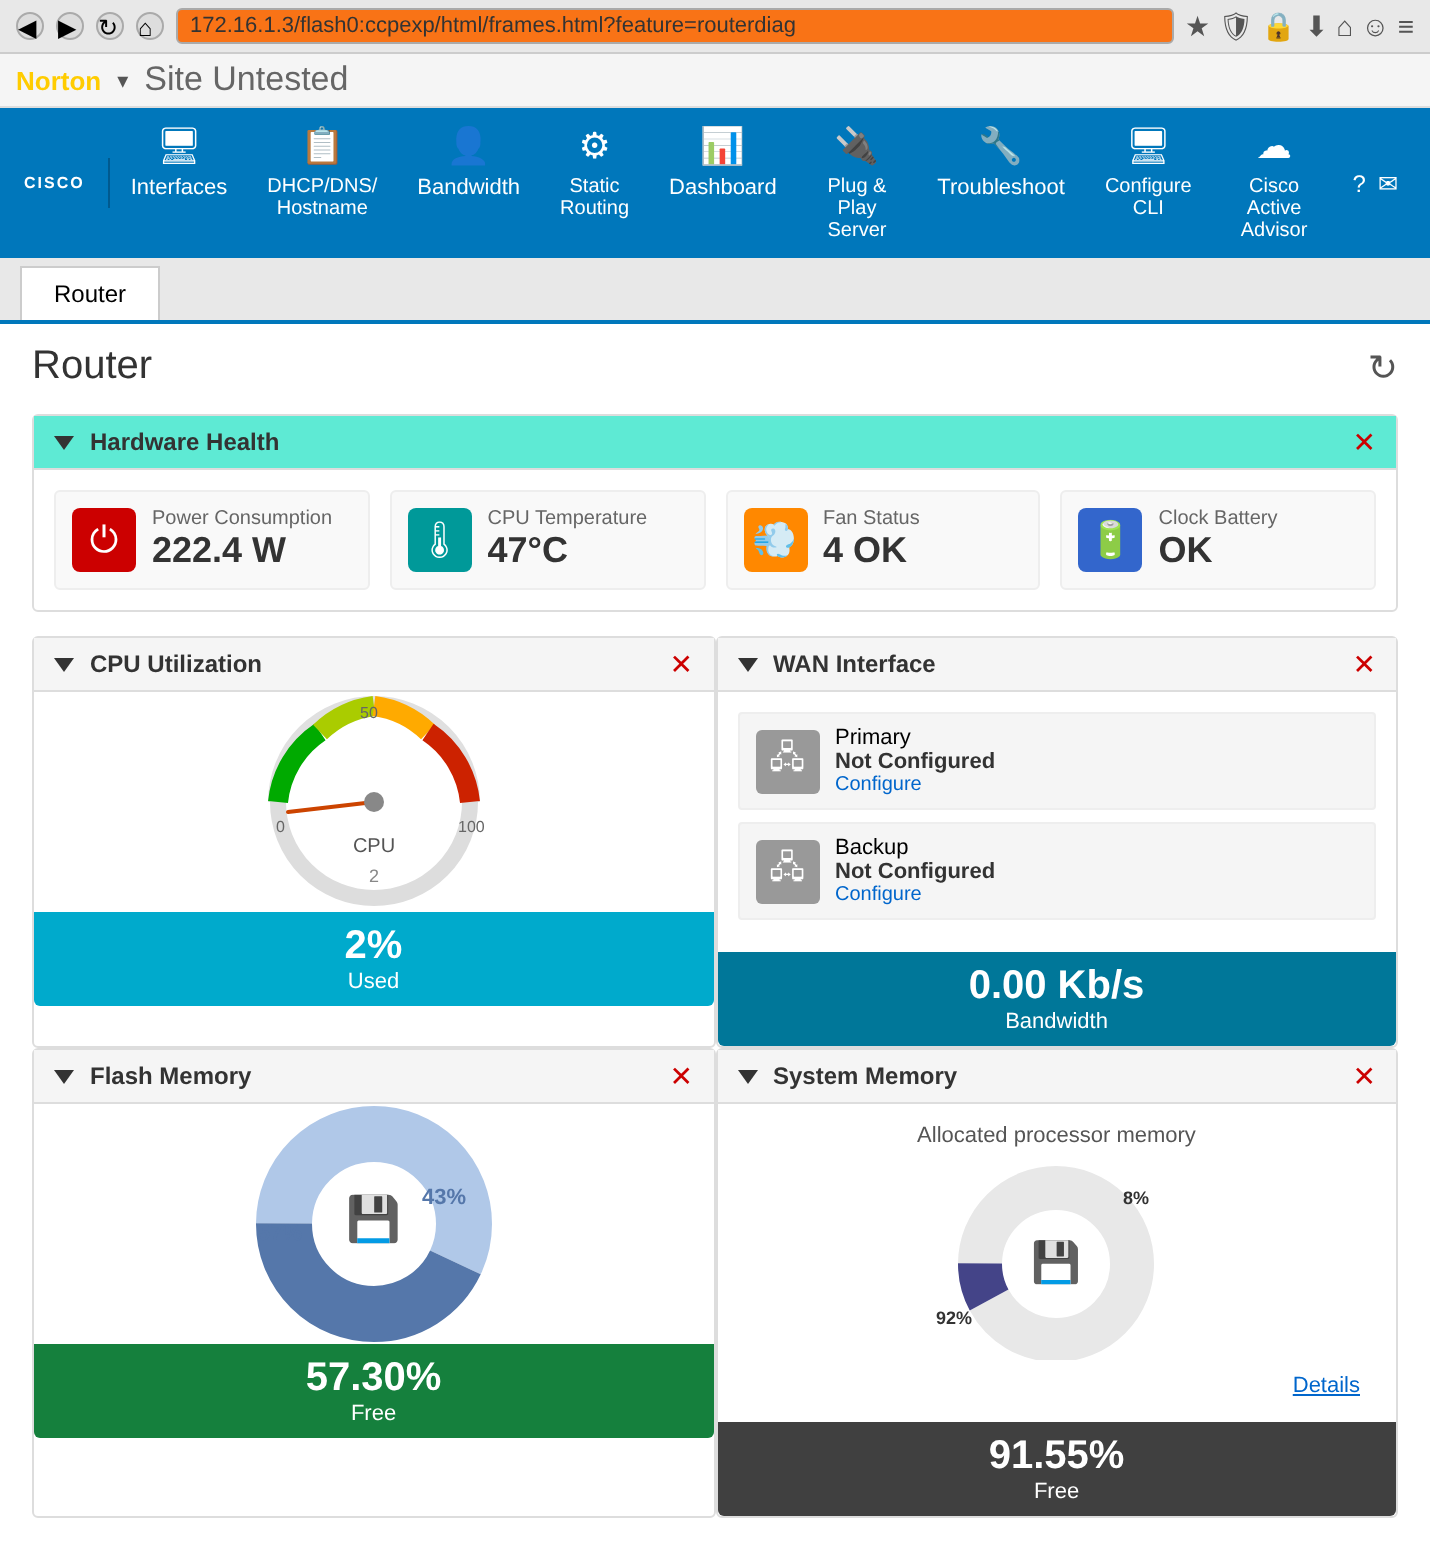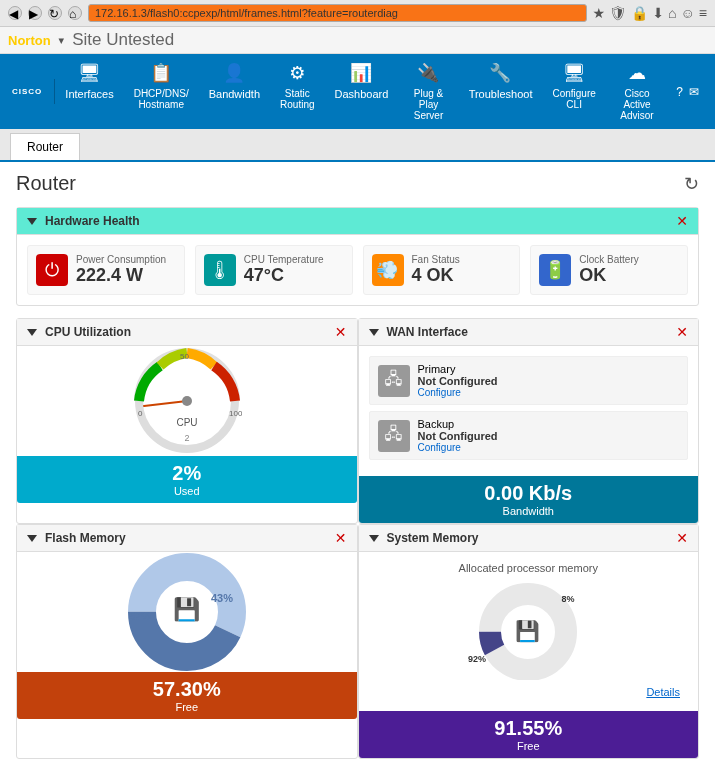--- a/index.html
+++ b/index.html
@@ -288,21 +288,21 @@
           <circle cx="65" cy="60" r="45" fill="none" stroke="#b0c8e8" stroke-width="28" stroke-dasharray="161.1 121.6" stroke-dashoffset="70.7" transform="rotate(-90 65 60)"></circle>
           <circle cx="65" cy="60" r="45" fill="none" stroke="#5577aa" stroke-width="28" stroke-dasharray="121.6 161.1" stroke-dashoffset="-90.4" transform="rotate(-90 65 60)"></circle>
           <circle cx="65" cy="60" r="30" fill="white"></circle>
 
           <text x="65" y="65" text-anchor="middle" font-size="22" fill="#333">💾</text>
 
           <text x="18" y="68" text-anchor="middle" font-size="11" fill="#5577aa" font-weight="bold">57%</text>
           <text x="100" y="50" text-anchor="middle" font-size="11" fill="#5577aa" font-weight="bold">43%</text>
         </svg>
       </div>
-      <div class="widget-footer teal2" style="background:#c2410c;">
+      <div class="widget-footer teal2" style="background:#15803d;">
         <div class="big-num">57.30%</div>
         <div class="sub">Free</div>
       </div>
     </div>
 
     <div class="widget">
       <div class="widget-header">
         <span class="widget-title">
           <span class="triangle"></span>
           <span>System Memory</span>
@@ -323,20 +323,20 @@
 
               <text x="105" y="22" text-anchor="middle" font-size="9" fill="#333" font-weight="bold">8%</text>
               <text x="14" y="82" text-anchor="middle" font-size="9" fill="#333" font-weight="bold">92%</text>
             </svg>
           </div>
         </div>
         <div class="details-link">
           <a>Details</a>
         </div>
       </div>
-      <div class="widget-footer teal3" style="background:#4c1d95;">
+      <div class="widget-footer teal3" style="background:#404040;">
         <div class="big-num">91.55%</div>
         <div class="sub">Free</div>
       </div>
     </div>
   </div>
 
 </div>
 
 </body></html>

